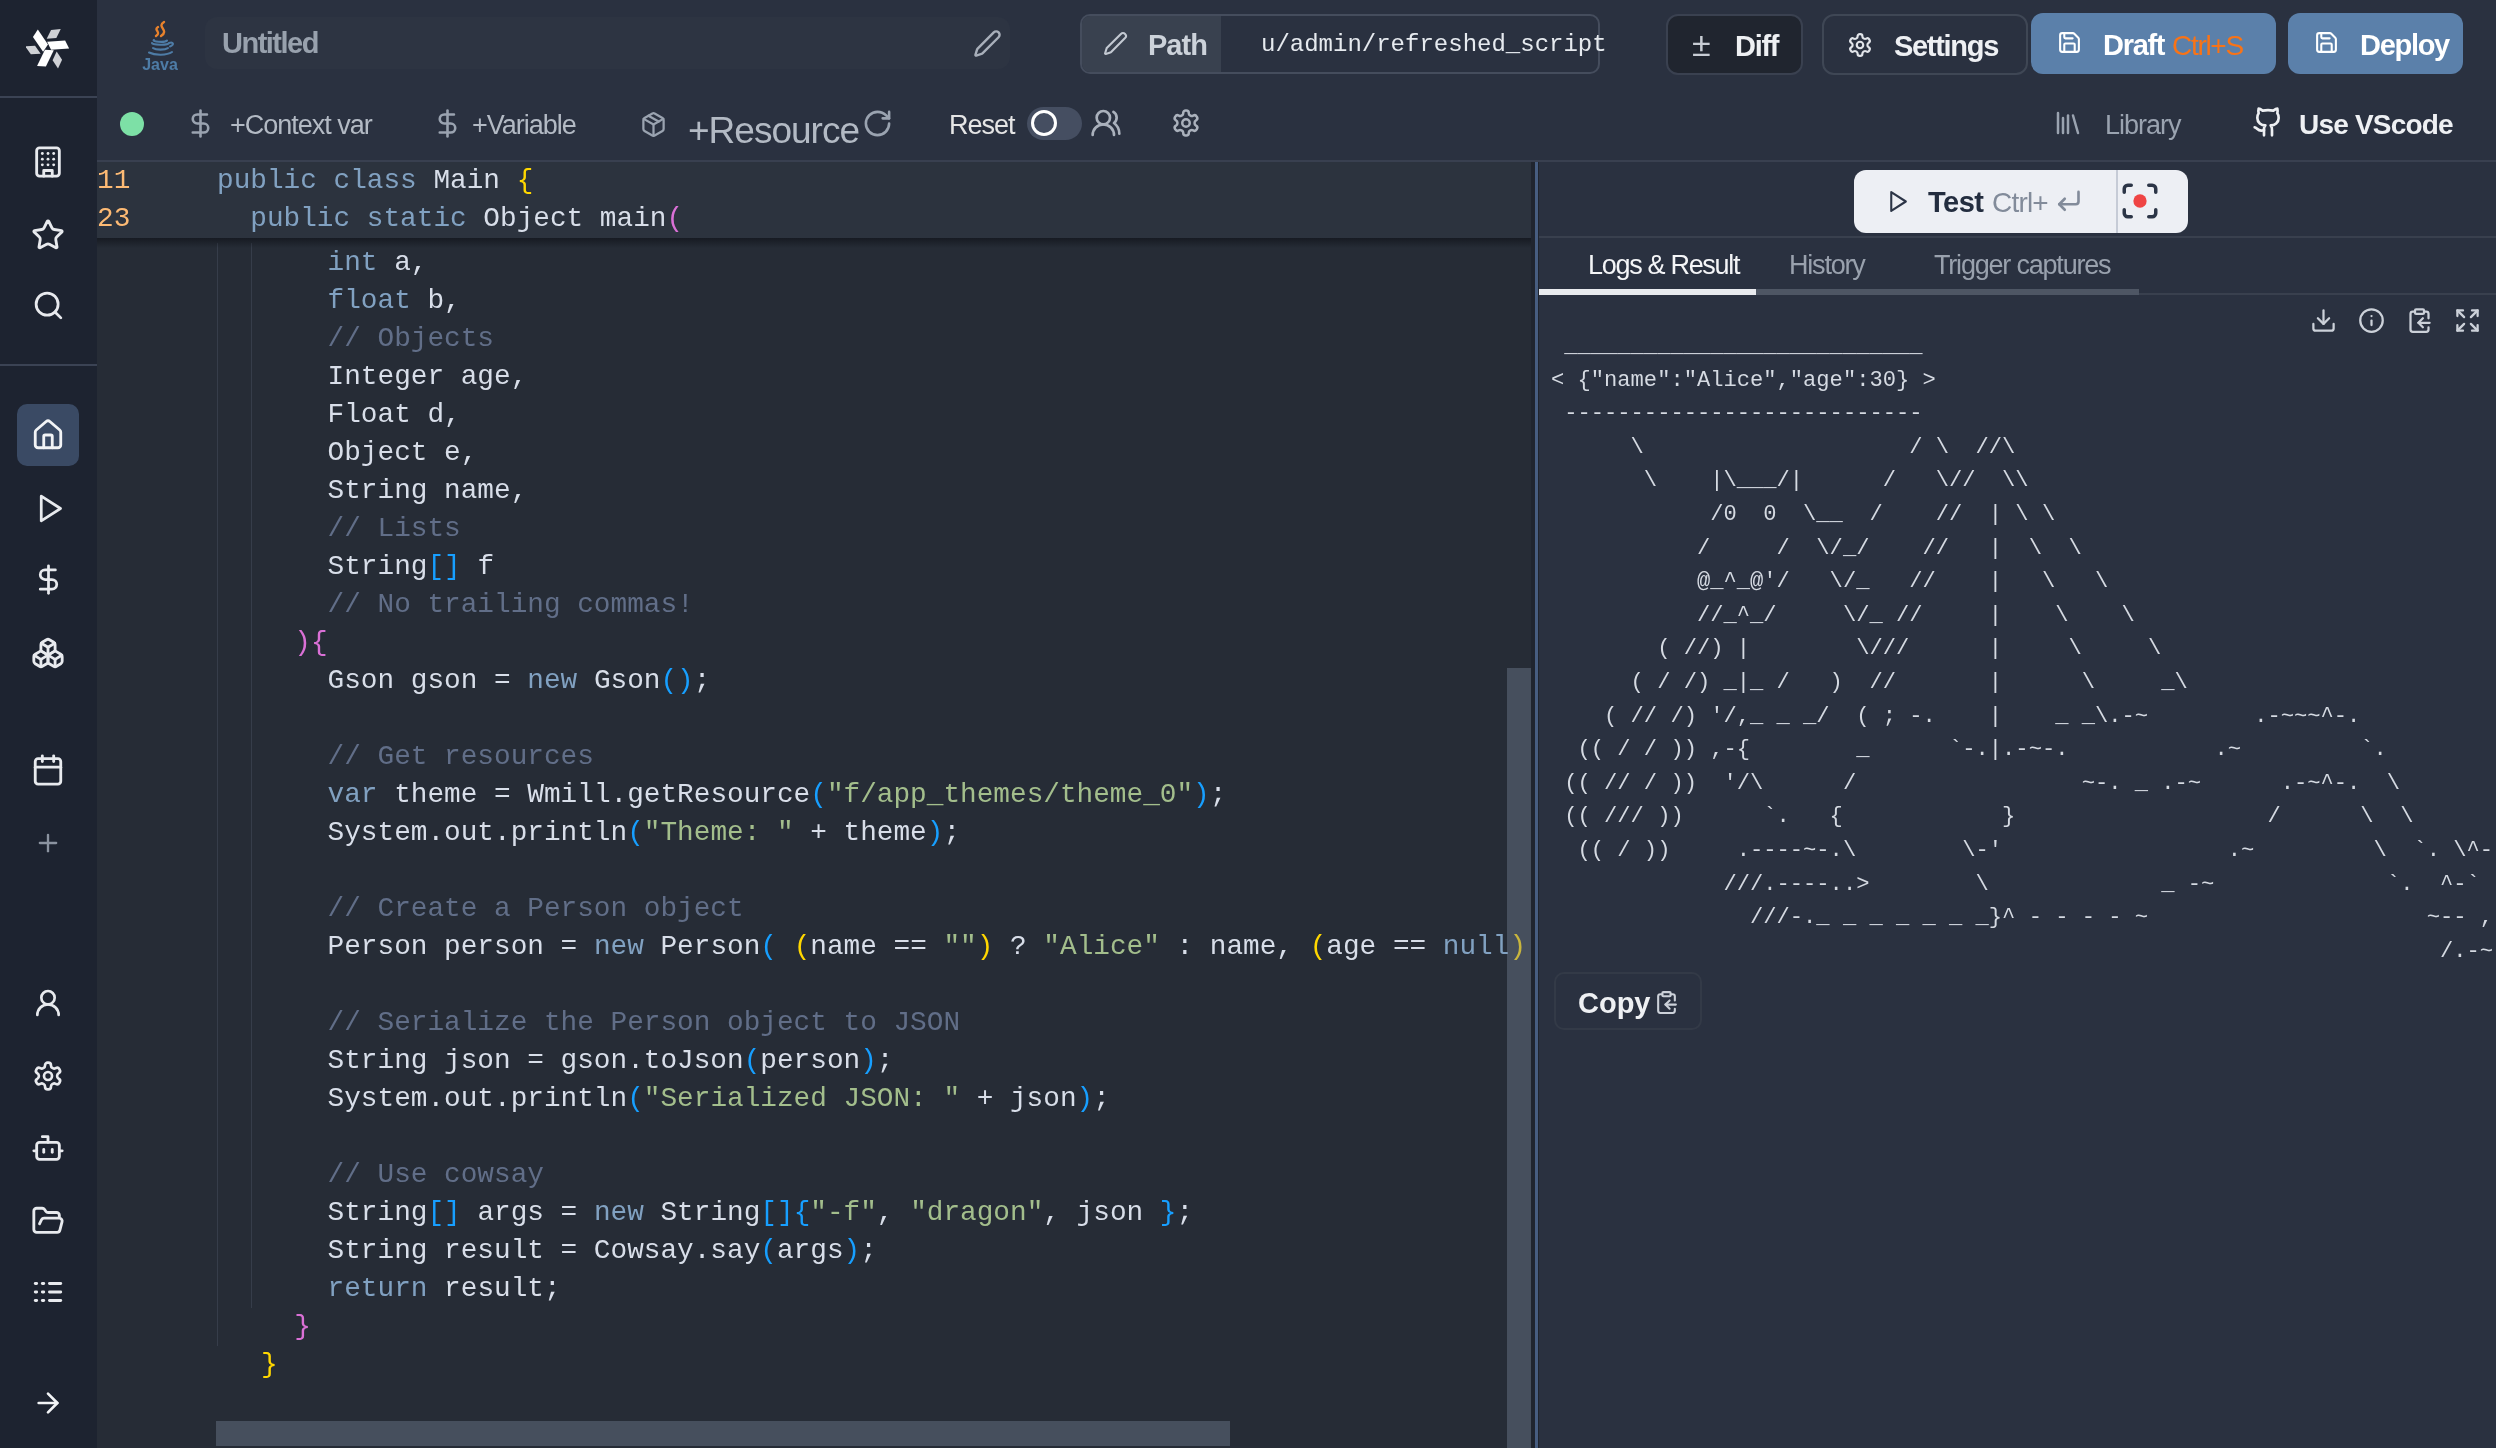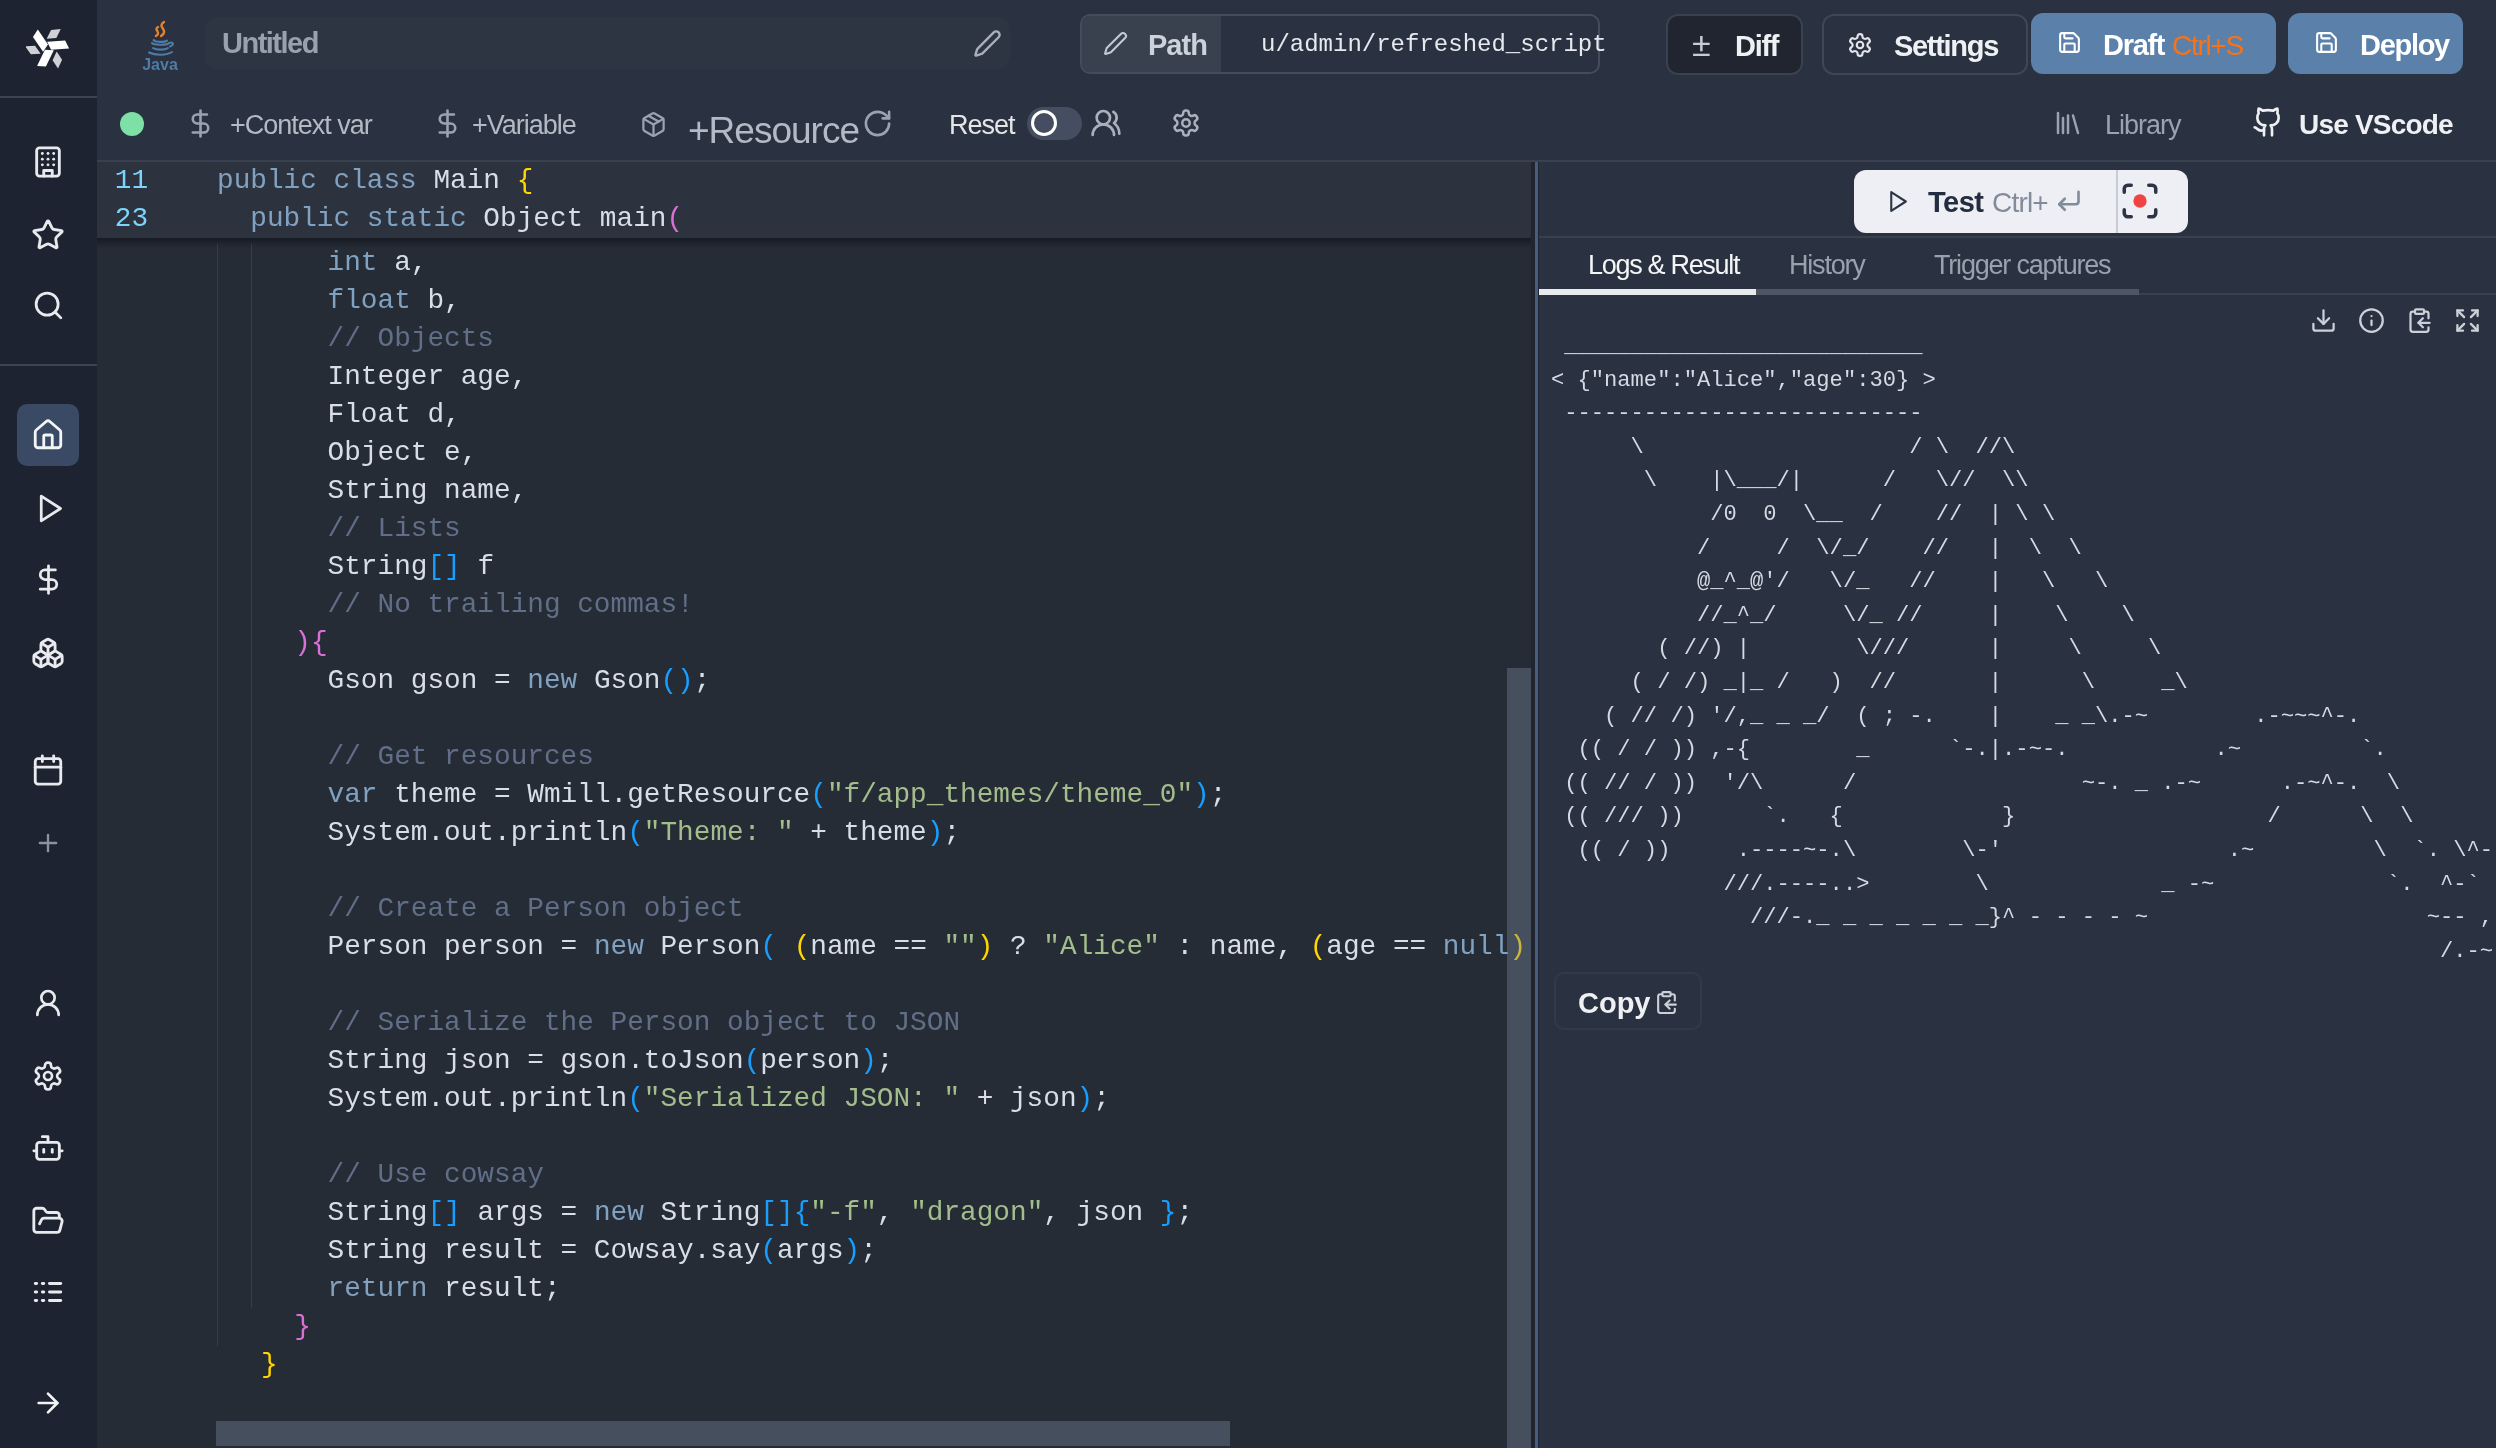--- a/index.html
+++ b/index.html
@@ -264,21 +264,21 @@
 
     <span class="c">// Use cowsay</span>
     String<span class="b">[]</span> args = <span class="k">new</span> String<span class="b">[]{</span><span class="s">"-f"</span>, <span class="s">"dragon"</span>, json <span class="b">}</span>;
     String result = Cowsay.say<span class="b">(</span>args<span class="b">)</span>;
     <span class="k">return</span> result;
   <span class="o">}</span>
 <span class="g">}</span>
 </pre>
 
   <div class="abs" style="left:0;top:0;width:1434px;height:76px;background:#2c333e;"></div>
-  <pre class="abs" style="left:0;top:0;width:69px;text-align:center;font-size:27.74px;line-height:38px;color:#7dd3fc;">11
+  <pre class="abs" style="left:0;top:0;width:69px;text-align:left;font-size:27.74px;line-height:38px;color:#fdba74;">11
 23</pre>
   <pre class="abs" style="left:120px;top:0;font-size:27.74px;line-height:38px;color:#D8DEE9;"><span class="k">public</span> <span class="k">class</span> Main <span class="g">{</span>
   <span class="k">public</span> <span class="k">static</span> Object main<span class="o">(</span></pre>
   <div class="abs" style="left:0;top:76px;width:1434px;height:10px;background:linear-gradient(to bottom, rgba(10,12,18,0.55), rgba(10,12,18,0));"></div>
 
   <div class="abs" style="left:1410px;top:506px;width:26px;height:780px;background:rgba(121,132,153,0.40);"></div>
   <div class="abs" style="left:119px;top:1259px;width:1014px;height:25px;background:rgba(121,132,153,0.40);"></div>
 </div>
 
 <div class="abs" style="left:1531px;top:162px;width:8px;height:1286px;background:#20252f;"></div>

